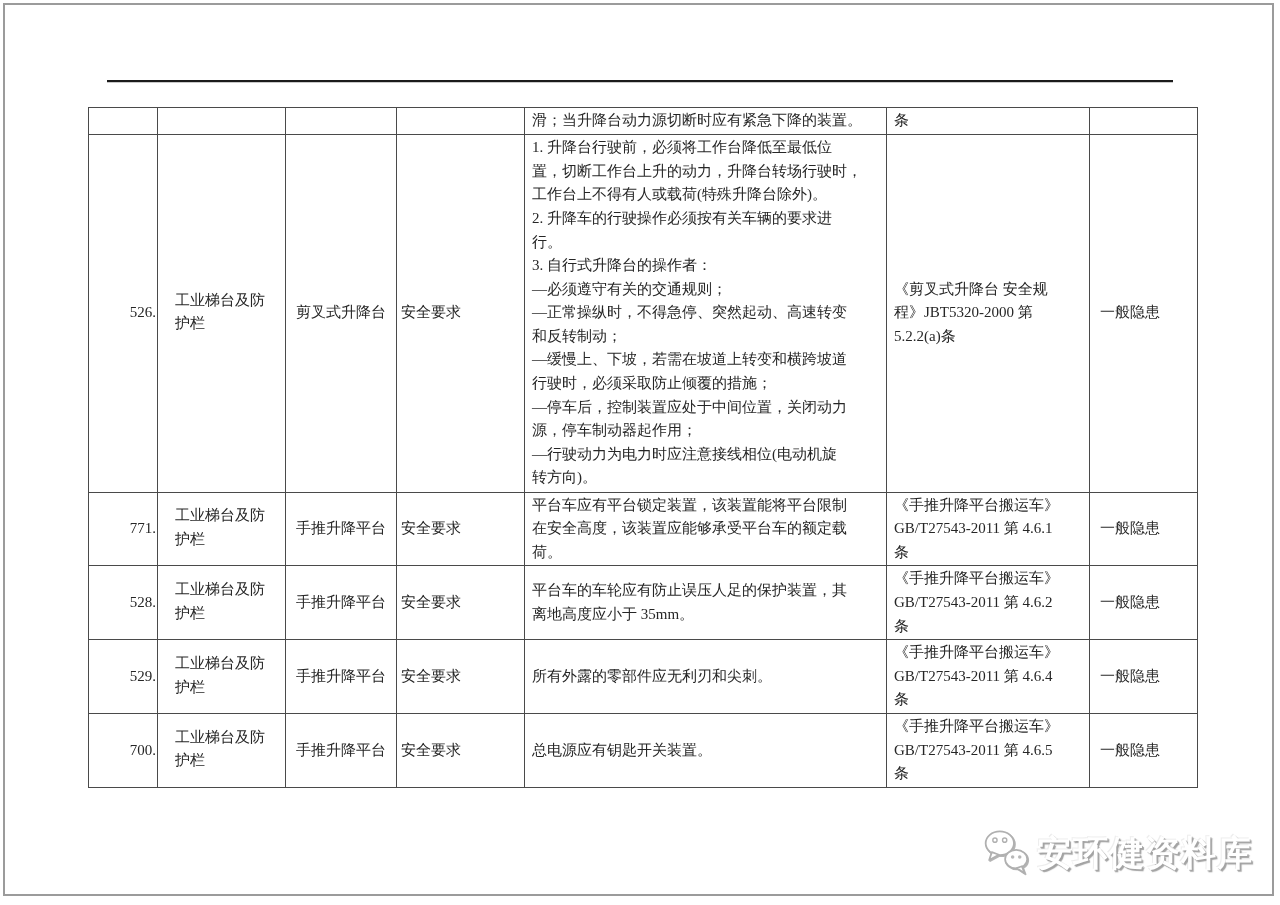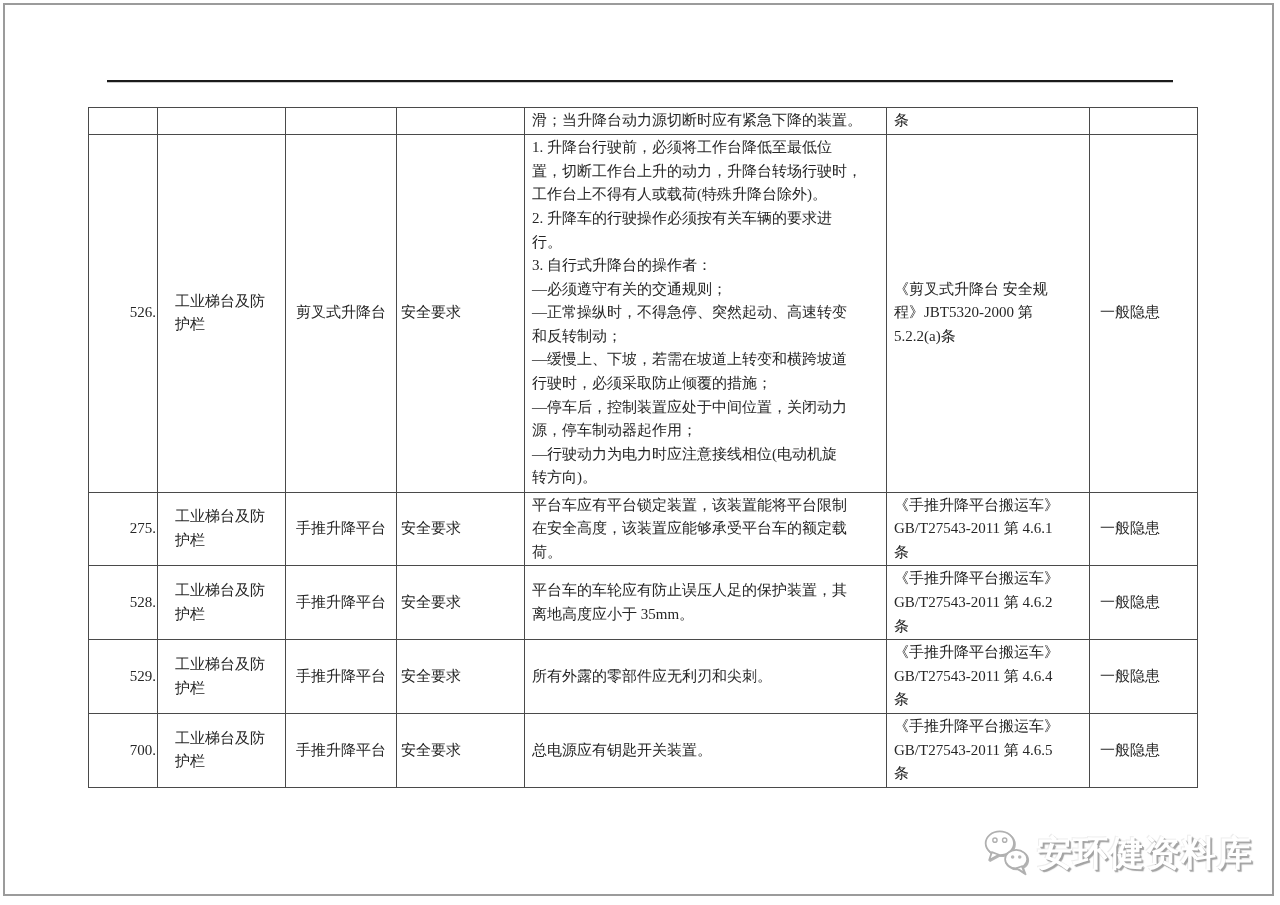--- a/index.html
+++ b/index.html
@@ -36,21 +36,21 @@
     border:1px solid #4a4a4a;
     vertical-align:middle;
     box-sizing:border-box;
     overflow:hidden;
     line-height:23.6px;
   }
   tr.r-part{height:24px;}
   tr.r-tall{height:358px;}
   tr.r-std{height:73px;}
   td.c-num{text-align:right;padding-left:36px;}
-  td.c-cat{padding:0 8px 0 17px;}
+  td.c-cat{padding:0 8px 0 17px;font-family:Liberation Mono, monospace;}
   td.c-equip{padding:0 4px 0 10px;}
   td.c-type{padding:0 4px 0 4px;}
   td.c-desc{padding:1px 5px 1px 7px;white-space:pre-line;}
   td.c-ref{padding:1px 5px 1px 7px;white-space:pre-line;line-height:24px;}
   td.c-haz{padding:0 4px 0 10px;}
   .watermark{
     position:absolute;left:983px;top:820px;
     width:270px;height:66px;
     display:flex;align-items:center;
     user-select:none;
@@ -115,21 +115,21 @@
 —停车后，控制装置应处于中间位置，关闭动力
 源，停车制动器起作用；
 —行驶动力为电力时应注意接线相位(电动机旋
 转方向)。</td>
     <td class="c-ref">《剪叉式升降台 安全规
 程》JBT5320-2000 第
 5.2.2(a)条</td>
     <td class="c-haz">一般隐患</td>
   </tr>
   <tr class="r-std">
-    <td class="c-num">275.</td>
+    <td class="c-num">771.</td>
     <td class="c-cat">工业梯台及防护栏</td>
     <td class="c-equip">手推升降平台</td>
     <td class="c-type">安全要求</td>
     <td class="c-desc">平台车应有平台锁定装置，该装置能将平台限制
 在安全高度，该装置应能够承受平台车的额定载
 荷。</td>
     <td class="c-ref">《手推升降平台搬运车》
 GB/T27543-2011 第 4.6.1
 条</td>
     <td class="c-haz">一般隐患</td>

